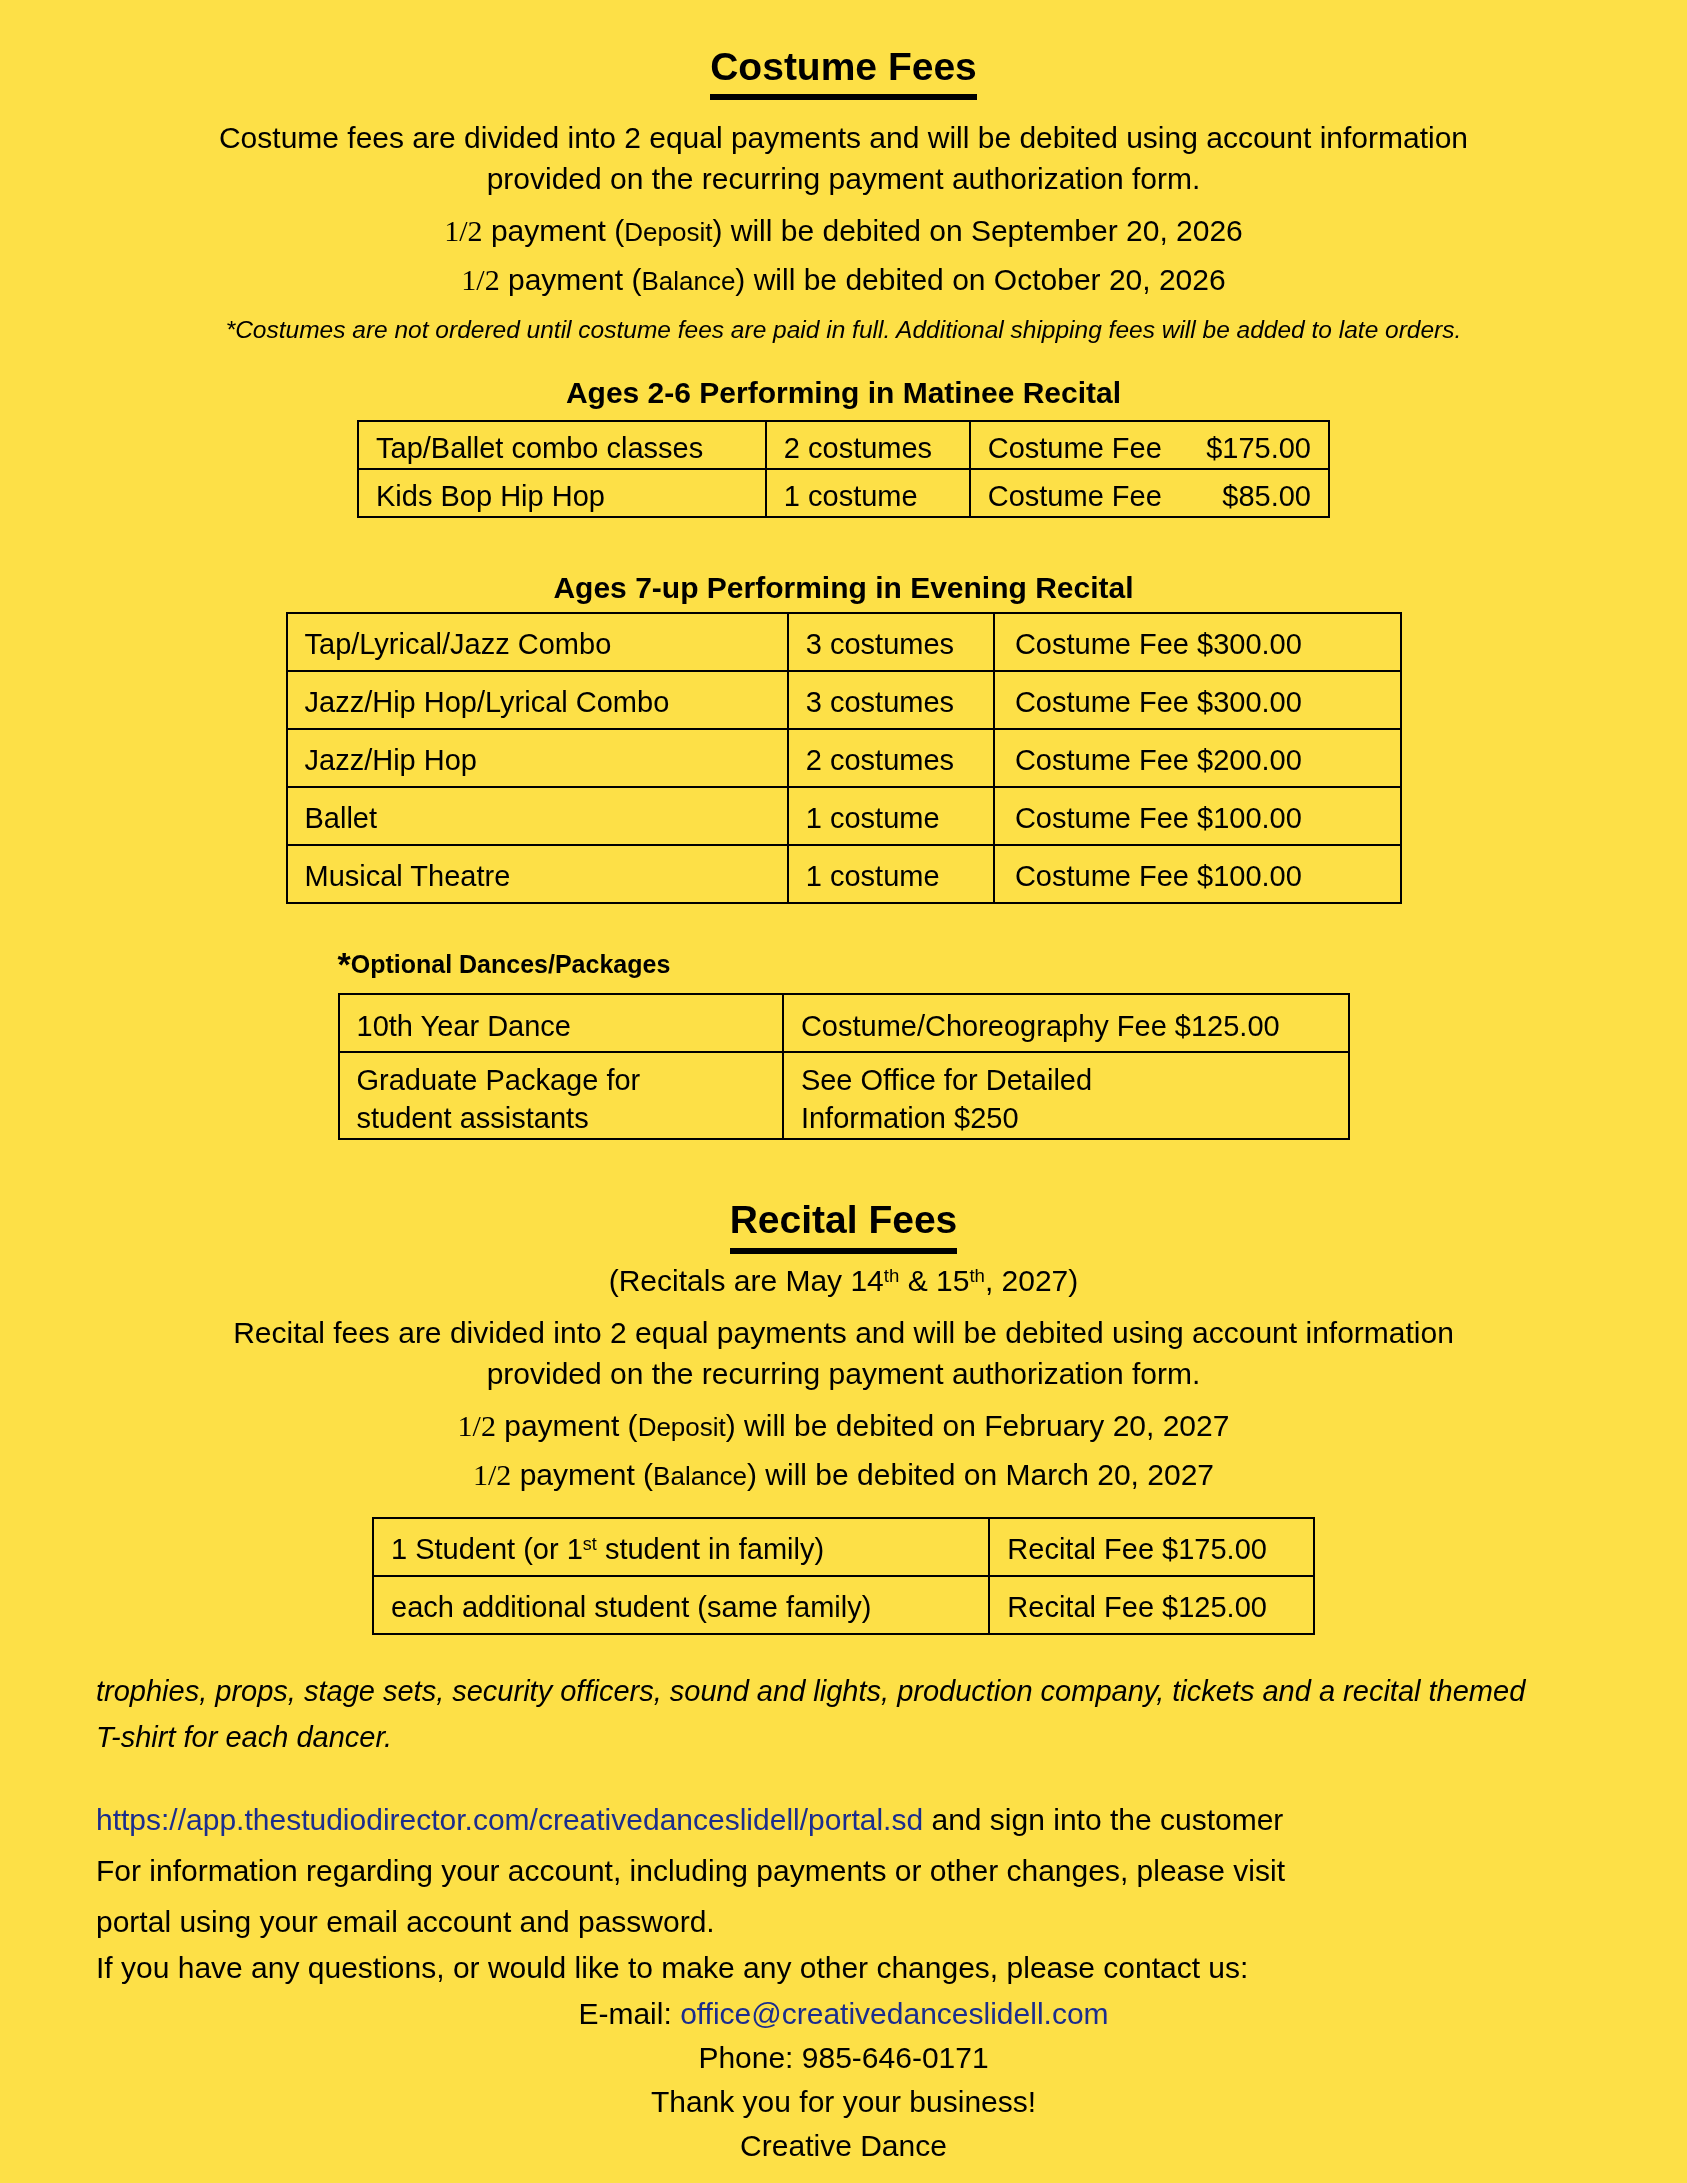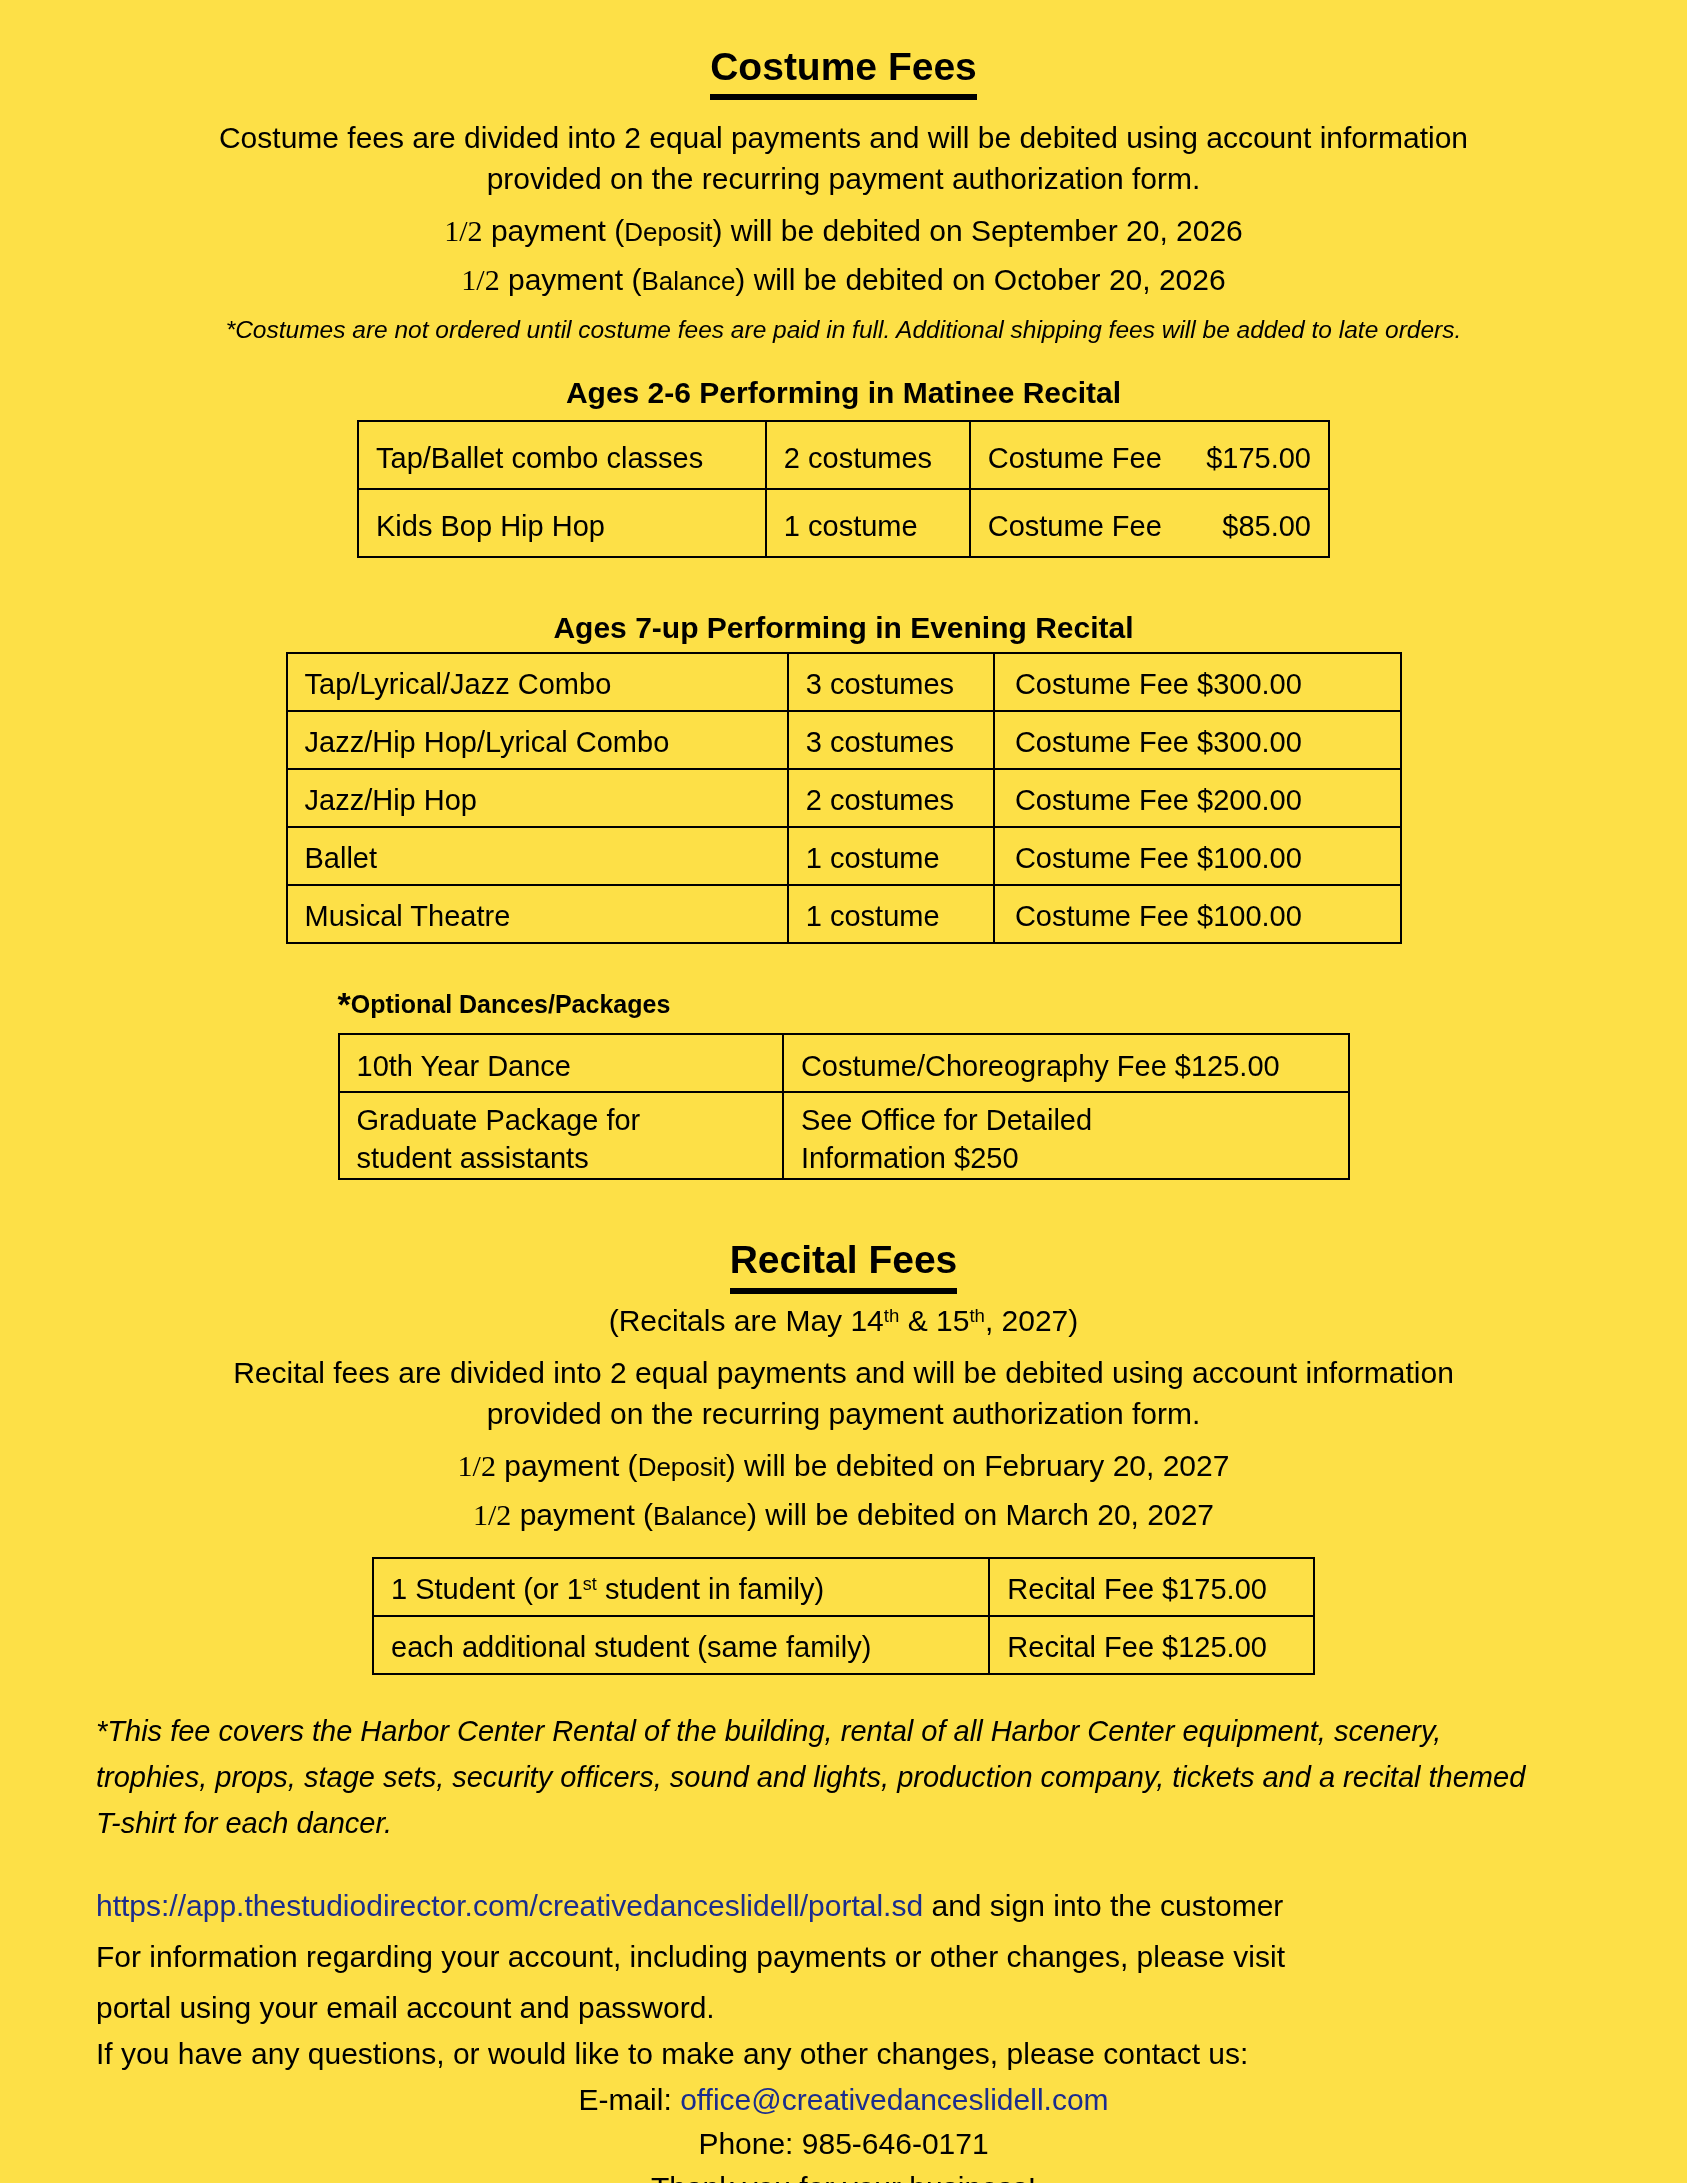--- a/index.html
+++ b/index.html
@@ -32,21 +32,21 @@
   .e-heading { margin-top: 53px; margin-bottom: 6.6px; }
   table { border-collapse: collapse; margin: 0 auto; table-layout: fixed; }
   td {
     border: 2px solid #000;
     font-size: 29px;
     padding: 6.6px 17px 1.3px 17px;
     vertical-align: middle;
     overflow: hidden;
   }
   .tbl-matinee { width: 973px; }
-  .tbl-matinee td { height: 68px; }
+  .tbl-matinee td { height: 48px; }
   .tbl-matinee .c1 { width: 42%; }
   .tbl-matinee .c2 { width: 21%; }
   .tbl-matinee .c3 { width: 37%; }
   .fee-split { display: flex; justify-content: space-between; align-items: baseline; }
   .tbl-evening { width: 1116px; }
   .tbl-evening td { height: 58px; }
   .tbl-evening .c1 { width: 45%; }
   .tbl-evening .c2 { width: 18.5%; }
   .tbl-evening .c3 { width: 36.5%; padding-left: 20px; }
   .optional-wrap { width: 1012px; margin: 41px auto 0 auto; }
@@ -191,21 +191,20 @@
       <td class="c2">Recital Fee $175.00</td>
     </tr>
     <tr>
       <td class="c1"><span>each additional student (same family)</span><sup class="sp"></sup><span></span></td>
       <td class="c2">Recital Fee $125.00</td>
     </tr>
   </tbody>
     </table>
 
   <div class="note">
-    <div>*This fee covers the Harbor Center Rental of the building, rental of all Harbor Center equipment, scenery,</div>
     <div>trophies, props, stage sets, security officers, sound and lights, production company, tickets and a recital themed</div>
     <div>T-shirt for each dancer.</div>
   </div>
 
   <div class="info">
     <div><a class="doc-link">https://app.thestudiodirector.com/creativedanceslidell/portal.sd</a><span> and sign into the customer</span></div>
     <div>For information regarding your account, including payments or other changes, please visit</div>
     <div>portal using your email account and password.</div>
   </div>
 

